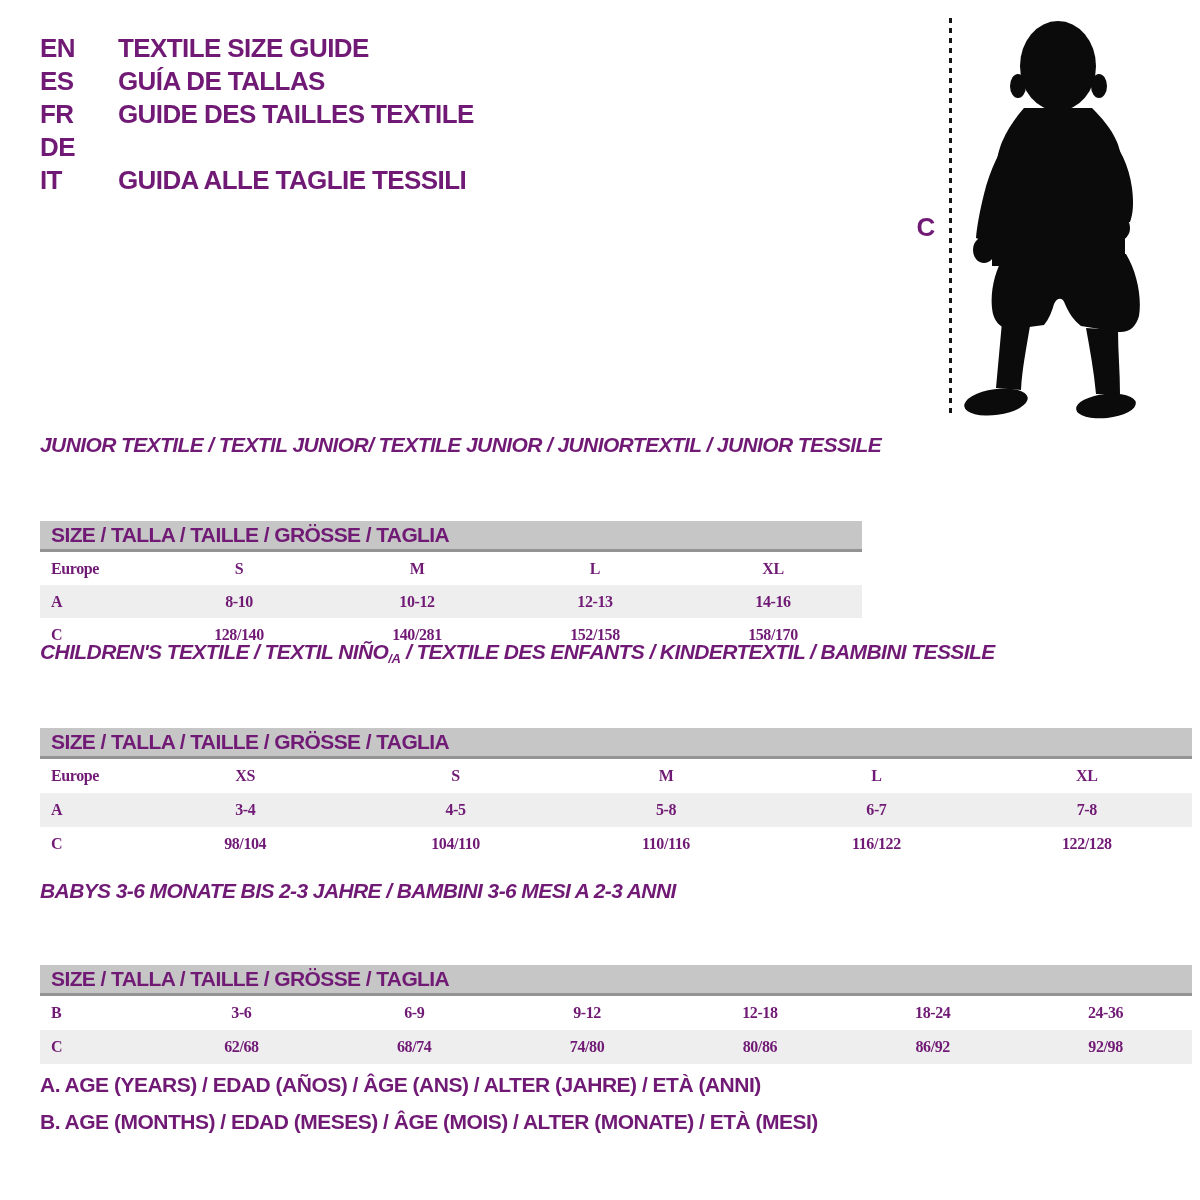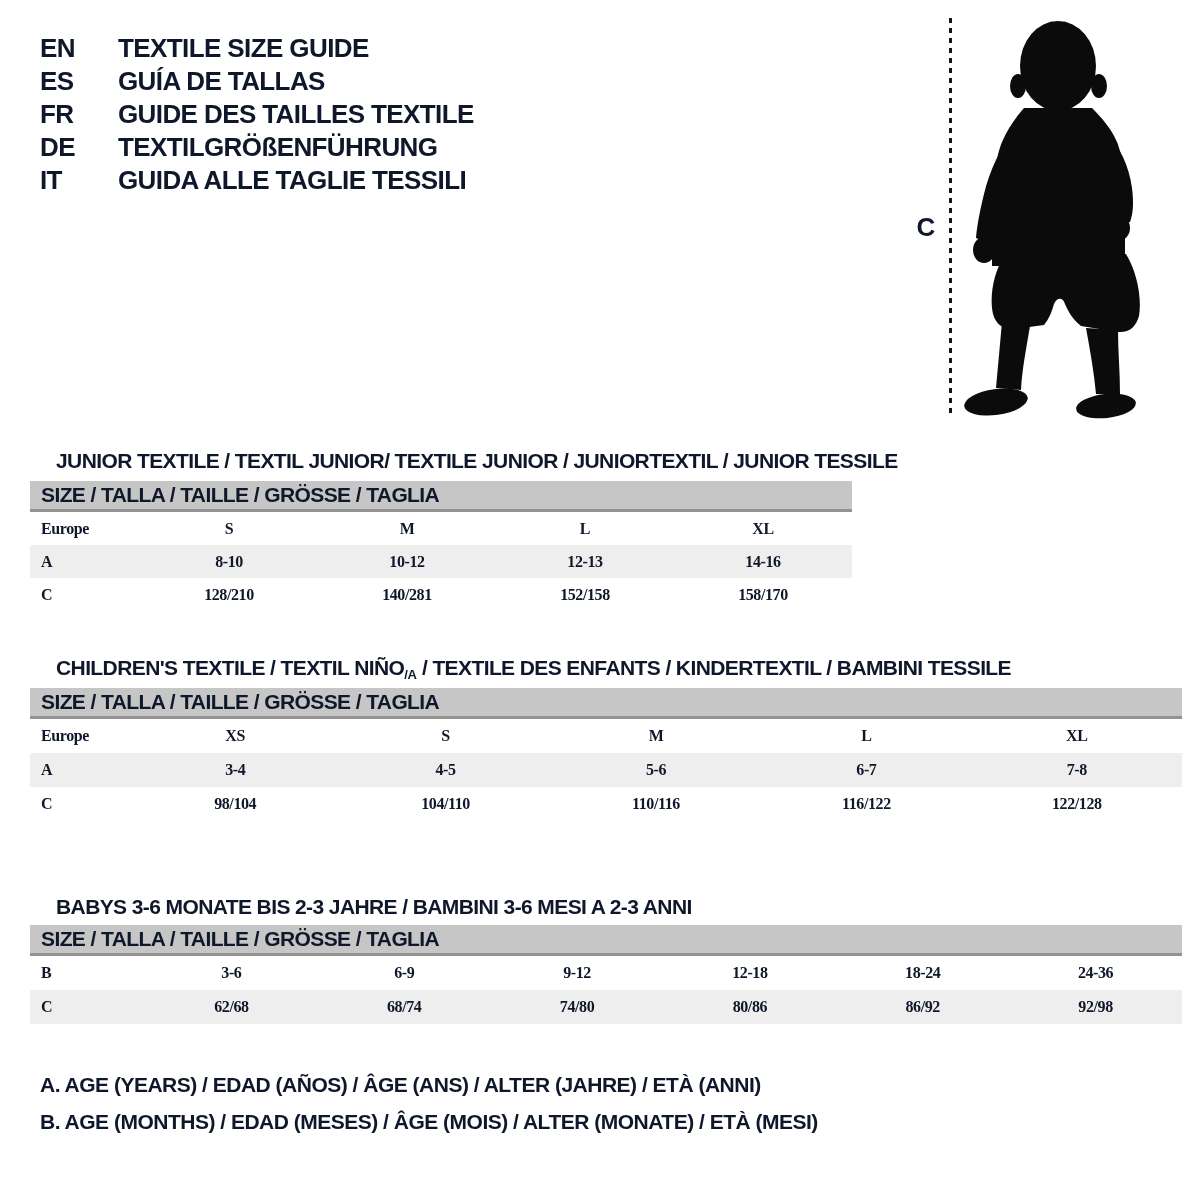--- a/index.html
+++ b/index.html
@@ -1,39 +1,39 @@
 <!DOCTYPE html>
 <html><head>
 <meta charset="utf-8">
 <style>
   html,body{margin:0;padding:0;background:#ffffff;}
   .canvas{
     position:relative;width:1200px;height:1200px;background:#ffffff;overflow:hidden;
     font-family:"Liberation Sans","DejaVu Sans",sans-serif;
-    font-weight:700;color:#0f172a;
+    font-weight:700;color:#701a75;
     -webkit-font-smoothing:antialiased;
   }
   
   .lang-block{position:absolute;left:40px;top:32px;}
   .lang-row{display:flex;height:33px;line-height:33px;font-size:26px;letter-spacing:-0.6px;}
   .lang-code{width:78px;flex:0 0 78px;}
   
   .measure-line{
     position:absolute;left:949px;top:18px;width:3px;height:396px;
     background:repeating-linear-gradient(to bottom,#151515 0 5px,transparent 5px 10px);
   }
   .measure-label{position:absolute;left:912px;top:212px;width:28px;text-align:center;
     font-size:26px;line-height:30px;}
   .toddler{position:absolute;left:960px;top:14px;width:185px;height:410px;}
   
-  .sec-title{position:absolute;left:40px;margin:16px;font-size:21px;line-height:22px;
-    letter-spacing:-0.6px;font-weight:700;white-space:nowrap;}
+  .sec-title{position:absolute;left:40px;margin:0;font-size:21px;line-height:22px;
+    letter-spacing:-0.6px;font-weight:700;white-space:nowrap;font-style:italic;}
   .sub-a{font-size:13px;vertical-align:-4px;letter-spacing:-0.3px;}
   
-  .size-table{position:absolute;left:30px;}
+  .size-table{position:absolute;left:40px;margin-top:40px;}
   .thead{height:28px;line-height:28px;background:#c6c6c6;border-bottom:3px solid #939393;
     padding-left:11px;font-size:21px;letter-spacing:-0.6px;}
   .trow{display:grid;align-items:center;font-size:16px;letter-spacing:-0.4px;text-align:center;font-family:Liberation Serif, serif;}
   .trow .label{text-align:left;padding-left:11px;}
   .alt{background:#eeeeee;}
   .junior-table{top:481px;width:822px;}
   .junior-table .trow{height:33px;grid-template-columns:110px repeat(4,1fr);}
   .children-table{top:688px;width:1152px;}
   .children-table .trow{height:34px;grid-template-columns:100px repeat(5,1fr);}
   .babies-table{top:925px;width:1152px;}
@@ -55,21 +55,20 @@
     <div class="lang-row">
       <span class="lang-code">ES</span>
       <span class="lang-title">GUÍA DE TALLAS</span>
     </div>
     <div class="lang-row">
       <span class="lang-code">FR</span>
       <span class="lang-title">GUIDE DES TAILLES TEXTILE</span>
     </div>
     <div class="lang-row">
       <span class="lang-code">DE</span>
-      <span class="lang-title">TEXTILGRÖßENFÜHRUNG</span>
     </div>
     <div class="lang-row">
       <span class="lang-code">IT</span>
       <span class="lang-title">GUIDA ALLE TAGLIE TESSILI</span>
     </div>
   </div>
 
   <div class="measure-line"></div>
   <div class="measure-label">C</div>
   <svg class="toddler" viewBox="0 0 185 410" xmlns="http://www.w3.org/2000/svg" aria-hidden="true">
@@ -104,21 +103,21 @@
     </div>
     <div class="trow alt">
       <span class="label">A</span>
       <span>8-10</span>
       <span>10-12</span>
       <span>12-13</span>
       <span>14-16</span>
     </div>
     <div class="trow">
       <span class="label">C</span>
-      <span>128/210</span>
+      <span>128/140</span>
       <span>140/281</span>
       <span>152/158</span>
       <span>158/170</span>
     </div>
   </div>
 
   <h2 class="sec-title" style="top:641px;"><span>CHILDREN'S TEXTILE / TEXTIL NIÑO</span><span class="sub-a">/A</span><span> / TEXTILE DES ENFANTS / KINDERTEXTIL / BAMBINI TESSILE</span></h2>
   <div class="size-table children-table">
     <div class="thead">
       <span>SIZE / TALLA / TAILLE / GRÖSSE / TAGLIA</span>
@@ -128,21 +127,21 @@
       <span>XS</span>
       <span>S</span>
       <span>M</span>
       <span>L</span>
       <span>XL</span>
     </div>
     <div class="trow alt">
       <span class="label">A</span>
       <span>3-4</span>
       <span>4-5</span>
-      <span>5-6</span>
+      <span>5-8</span>
       <span>6-7</span>
       <span>7-8</span>
     </div>
     <div class="trow">
       <span class="label">C</span>
       <span>98/104</span>
       <span>104/110</span>
       <span>110/116</span>
       <span>116/122</span>
       <span>122/128</span>

